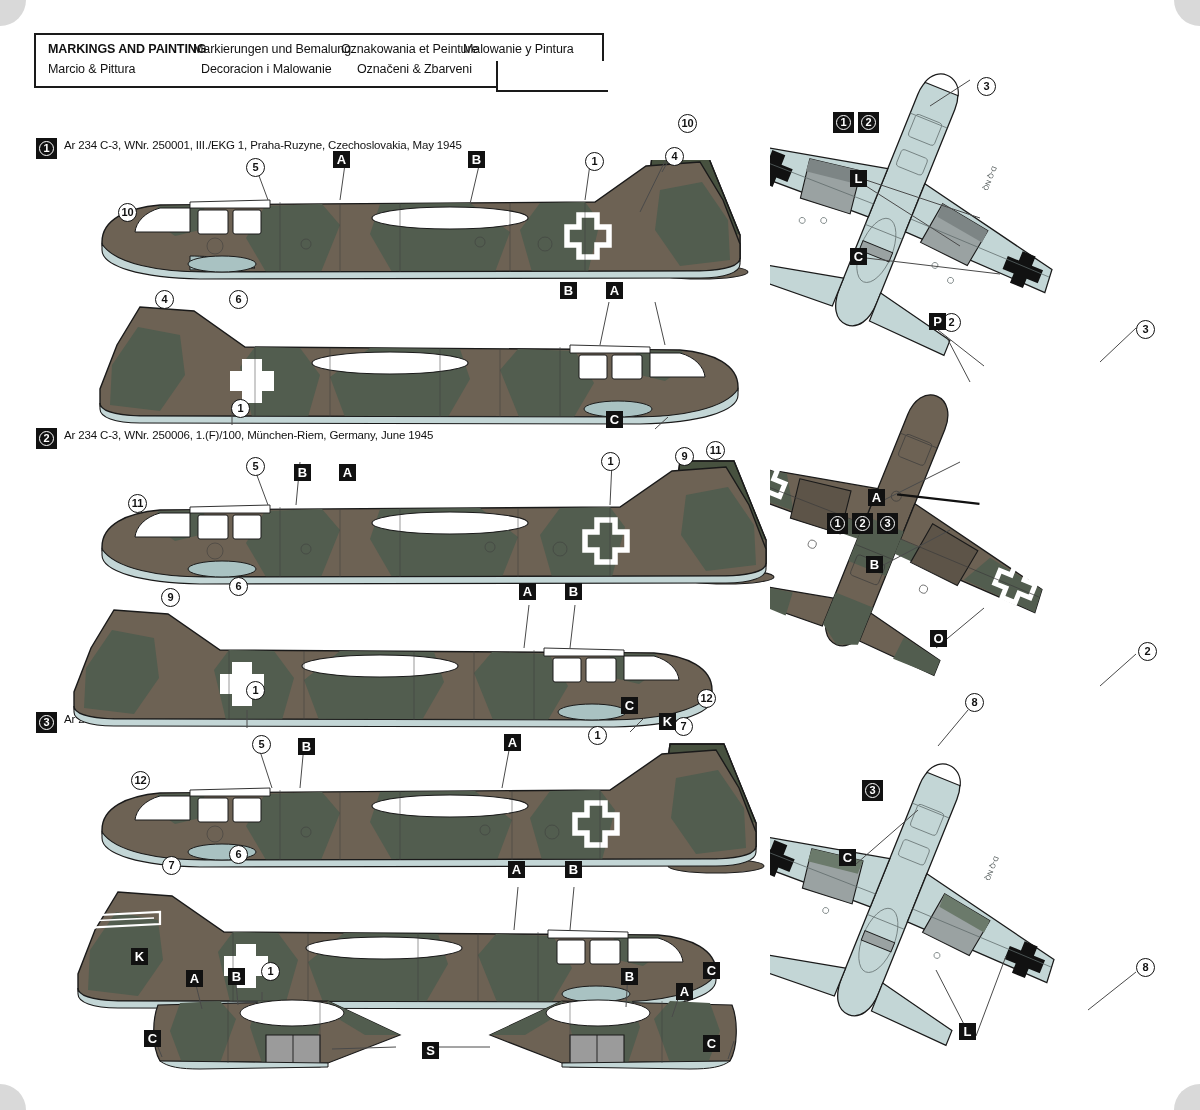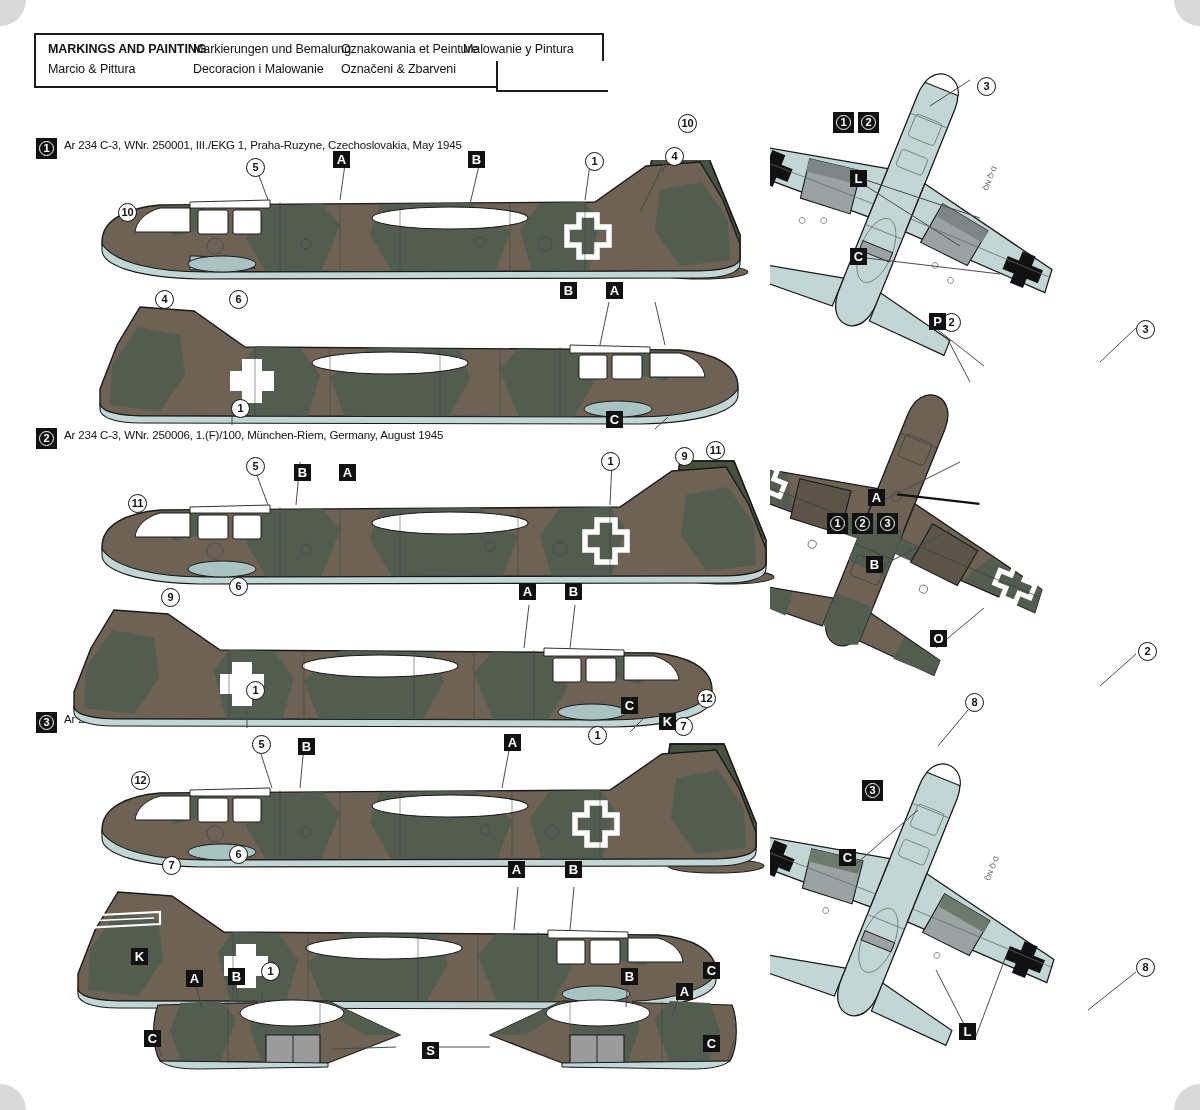--- a/index.html
+++ b/index.html
@@ -101,41 +101,41 @@
   <div id="header">
     <div class="row row1">
       <div style="display:flex;">
         <div class="hcell bold c1">MARKINGS AND PAINTING</div>
         <div class="hcell c2">Markierungen und Bemalung</div>
         <div class="hcell c3">Oznakowania et Peinture</div>
         <div class="hcell c4">Malowanie y Pintura</div>
       </div>
     </div>
     <div class="row row2">
-      <div style="display:flex;">
+      <div style="display:flex;gap:8px;">
         <div class="hcell c1">Marcio &amp; Pittura</div>
         <div class="hcell c2">Decoracion i Malowanie</div>
         <div class="hcell c3">Označeni &amp; Zbarveni</div>
       </div>
     </div>
     <div class="step"></div>
   </div>
 
   <div class="variant-head" style="left:36px; top:138px;">
     <div class="badge-scheme" style="left:0; top:0;">
       <span>1</span>
     </div>
     <div class="cap">Ar 234 C-3, WNr. 250001, III./EKG 1, Praha-Ruzyne, Czechoslovakia, May 1945</div>
   </div>
 
   <div class="variant-head" style="left:36px; top:428px;">
     <div class="badge-scheme" style="left:0; top:0;">
       <span>2</span>
     </div>
-    <div class="cap">Ar 234 C-3, WNr. 250006, 1.(F)/100, München-Riem, Germany, August 1945</div>
+    <div class="cap">Ar 234 C-3, WNr. 250006, 1.(F)/100, München-Riem, Germany, June 1945</div>
   </div>
 
   <div class="variant-head" style="left:36px; top:712px;">
     <div class="badge-scheme" style="left:0; top:0;">
       <span>3</span>
     </div>
     <div class="cap">Ar 234 C-3, WNr. 250012, III./EKG 1, Praha-Ruzyne, Czechoslovakia, May 1945</div>
   </div>
 
   <svg class="art" style="left:40px; top:160px;" width="760" height="900" viewBox="0 0 760 900">

